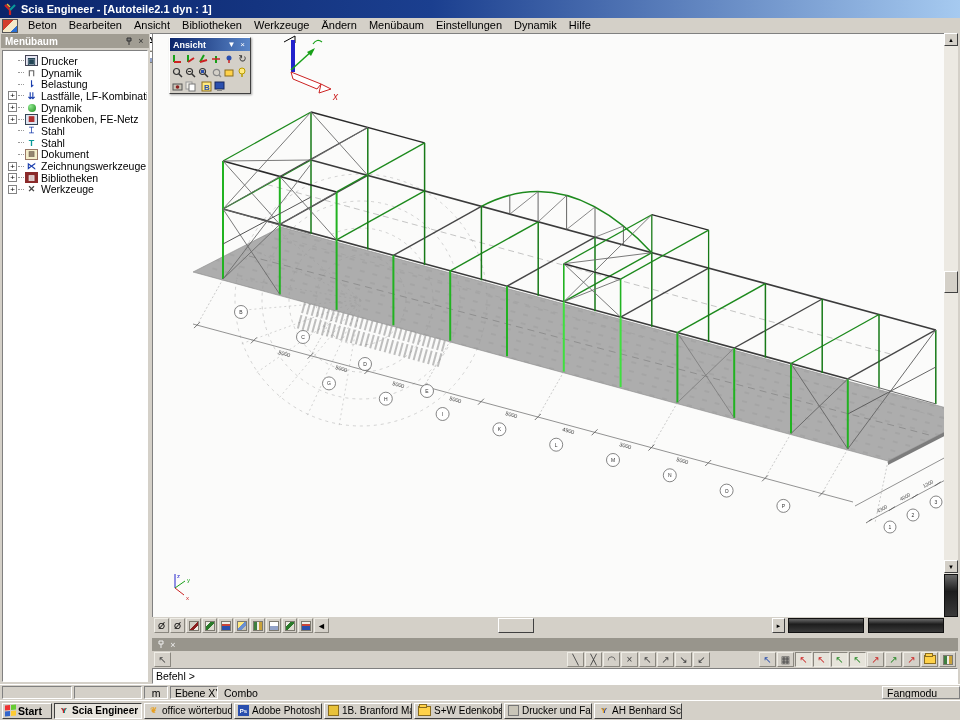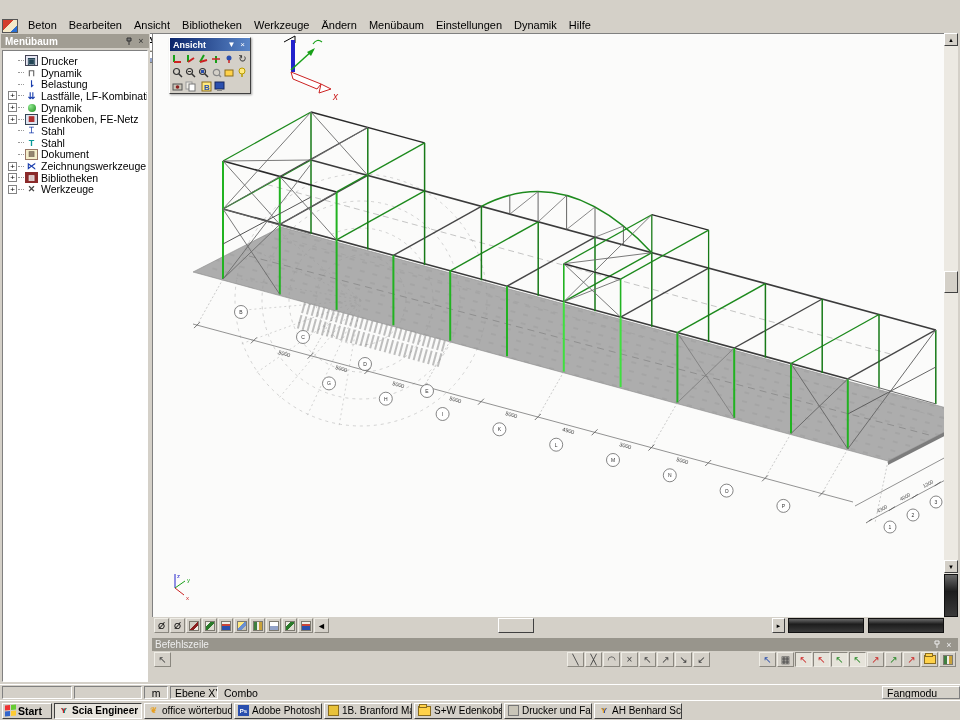--- a/index.html
+++ b/index.html
@@ -104,20 +104,30 @@
   .flag{width:11px;height:11px;display:grid;grid-template-columns:5px 5px;grid-template-rows:5px 5px;gap:1px;transform:skewY(-6deg);flex:0 0 auto}
   .flag i{display:block}
   .tico{width:11px;height:11px;flex:0 0 auto;display:flex;align-items:center;justify-content:center;font-size:8px;font-weight:bold;box-sizing:border-box}
   .rmargin{position:absolute;left:958px;top:33px;width:2px;height:651px;background:#d4d0c8}
 </style>
 </head>
 <body>
 
 <div class="screen">
 
+  <div class="titlebar">
+    <span class="appicon">
+      <svg width="14" height="13">
+        <path d="M2,2 L7,7 L7,12" stroke="#cc2222" stroke-width="2.2" fill="none"></path>
+        <path d="M12,2 L7,7" stroke="#0a9a9a" stroke-width="2.2" fill="none"></path>
+        <path d="M4,1 L7,4" stroke="#e8c23a" stroke-width="1.4" fill="none"></path>
+      </svg>
+    </span>
+    <span class="ttext">Scia Engineer - [Autoteile2.1 dyn : 1]</span>
+  </div>
 
   <div class="menubar">
     <span class="mdiicon"></span>
     <span class="menu-item">Beton</span>
     <span class="menu-item">Bearbeiten</span>
     <span class="menu-item">Ansicht</span>
     <span class="menu-item">Bibliotheken</span>
     <span class="menu-item">Werkzeuge</span>
     <span class="menu-item">Ändern</span>
     <span class="menu-item">Menübaum</span>
@@ -932,21 +942,20 @@
     </div>
     <div class="hthumb"></div>
     <div class="harr">►</div>
     <div class="darkbar" style="left:636px;width:76px"></div>
     <div class="darkbar" style="left:716px;width:76px"></div>
   </div>
   <div class="rmargin"></div>
 
   <div class="cmdpanel">
     <div class="cmdhead">
-      <span class="ct">Befehlszeile</span>
       <span class="phbtn" style="color:#eee">
         <svg width="8" height="9">
             <path d="M2,1 h4 v3 h-4 z M4,4 v4" stroke="#eee" fill="none"></path>
           </svg>
       </span>
       <span class="phbtn" style="color:#eee">×</span>
     </div>
     <div class="cmdtools">
       <span class="ctbtn" style="margin-left:2px">↖</span>
       <span style="position:absolute;right:248px;display:flex;gap:1px">
@@ -970,20 +979,23 @@
         <span class="ctbtn" style="color:#282">↗</span>
         <span class="ctbtn" style="color:#c22">↗</span>
         <span class="ctbtn" style="color:#8a6d1f">
             <span class="icon-folder" style="width:10px;height:7px"></span>
           </span>
         <span class="ctbtn">
             <span class="pxi i3" style="width:10px;height:10px"></span>
           </span>
       </span>
     </div>
+    <div class="cmdinput">
+      <span>Befehl &gt;</span>
+    </div>
   </div>
 
   <div class="statusbar">
     <span class="scell" style="width:70px"></span>
     <span class="scell" style="width:68px"></span>
     <span class="scell" style="width:24px;justify-content:center">m</span>
     <span class="scell" style="width:48px">Ebene XY</span>
     <span class="scell" style="width:120px;border:none">Combo</span>
     <span class="scell" style="margin-left:auto;margin-right:0;width:78px;border-color:#fff #808080 #808080 #fff">Fangmodu</span>
   </div>

